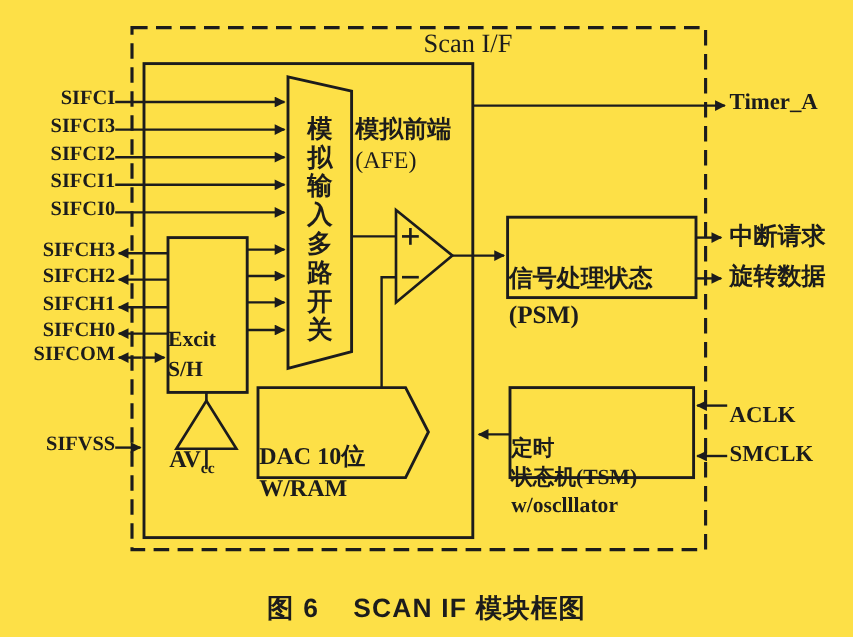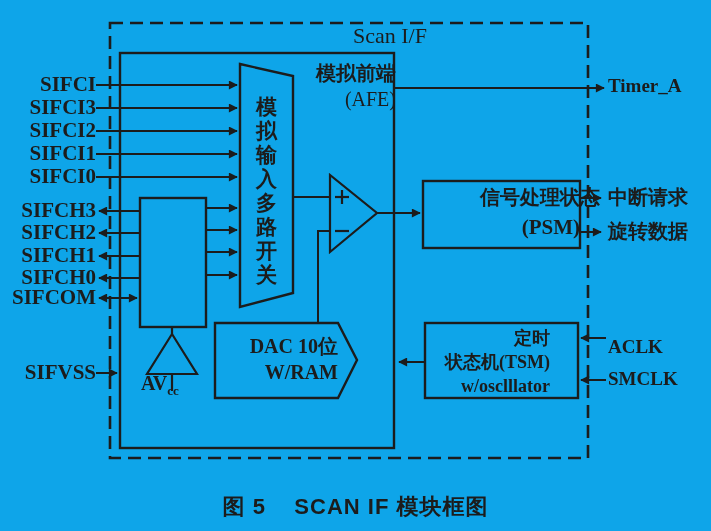--- a/index.html
+++ b/index.html
@@ -3,27 +3,27 @@
 <meta charset="utf-8">
 <style>
   html,body{margin:0;padding:0;}
   body{
     width:711px;height:531px;
     background:#f2f0ea;
     font-family:"Liberation Serif","DejaVu Serif",serif;
     color:#1c1c1c;
     overflow:hidden;
   }
-  #canvas{position:relative;width:711px;height:531px;background:#0ea5e9;}
+  #canvas{position:relative;width:711px;height:531px;background:#fde047;}
   svg.overlay{position:absolute;left:0;top:0;}
   .lbl{position:absolute;white-space:nowrap;line-height:1.05;}
-  .pin-left{left:2px;width:94px;text-align:right;font-size:21px;font-weight:700;letter-spacing:0px;}
+  .pin-left{left:2px;width:94px;text-align:right;font-size:17px;font-weight:700;letter-spacing:0px;}
   .pin-right{left:608px;text-align:left;font-size:19px;font-weight:700;}
   .pin-right.cjk{font-size:20px;font-weight:600;}
-  .blk{position:absolute;text-align:right;font-weight:600;}
+  .blk{position:absolute;text-align:left;font-weight:600;margin-top:35px;}
   .title-scanif{position:absolute;left:330px;top:24px;width:120px;text-align:center;font-size:22px;font-weight:400;}
   .afe-l1{left:296px;top:63px;width:100px;font-size:20px;}
   .afe-l2{left:296px;top:89px;width:100px;font-size:20px;font-weight:400;}
   .mux-v{position:absolute;left:254px;top:95px;width:25px;font-size:21px;font-weight:600;
          line-height:24px;text-align:center;word-break:break-all;white-space:normal;}
   .excit{left:140px;top:235px;width:66px;font-size:18px;font-weight:700;line-height:25px;}
   .dac{left:216px;top:333px;width:122px;font-size:20px;font-weight:700;line-height:26px;}
   .psm-l1{left:424px;top:187px;width:176px;font-size:20px;}
   .psm-l2{left:424px;top:216px;width:156px;font-size:21px;font-weight:600;}
   .tsm{left:426px;top:326px;width:124px;font-size:18px;line-height:24px;}
@@ -125,20 +125,24 @@
     </g>
   </svg>
 
   <div class="title-scanif lbl">Scan I/F</div>
 
   <div class="lbl blk afe-l1">模拟前端</div>
   <div class="lbl blk afe-l2">(AFE)</div>
 
   <div class="mux-v">模拟输入多路开关</div>
 
+  <div class="lbl blk excit">
+    <div>Excit</div>
+    <div>S/H</div>
+  </div>
 
   <div class="lbl blk dac">
     <div>DAC 10位</div>
     <div>W/RAM</div>
   </div>
 
   <div class="lbl blk psm-l1">信号处理状态</div>
   <div class="lbl blk psm-l2">(PSM)</div>
 
   <div class="lbl blk tsm">
@@ -160,15 +164,15 @@
   <div class="lbl pin-left" style="top:266px">SIFCH0</div>
   <div class="lbl pin-left" style="top:286px">SIFCOM</div>
   <div class="lbl pin-left" style="top:361px">SIFVSS</div>
 
   <div class="lbl pin-right" style="top:76px">Timer_A</div>
   <div class="lbl pin-right cjk" style="top:187px">中断请求</div>
   <div class="lbl pin-right cjk" style="top:221px">旋转数据</div>
   <div class="lbl pin-right" style="top:337px">ACLK</div>
   <div class="lbl pin-right" style="top:369px">SMCLK</div>
 
-  <div class="caption">图 5    SCAN IF 模块框图</div>
+  <div class="caption">图 6    SCAN IF 模块框图</div>
 
 </div>
 
 </body></html>

